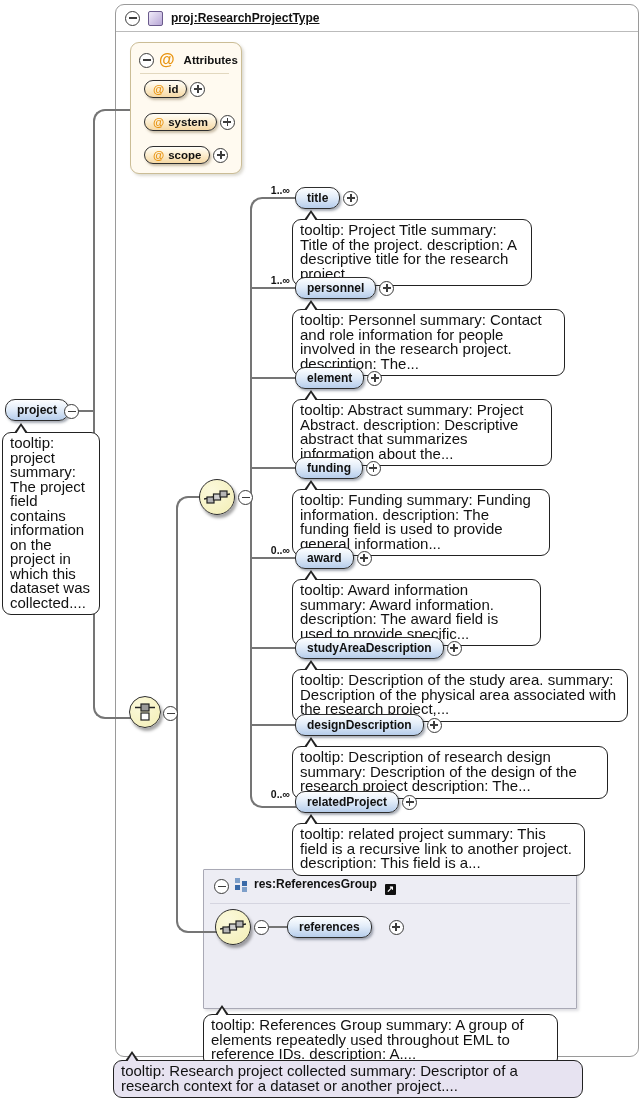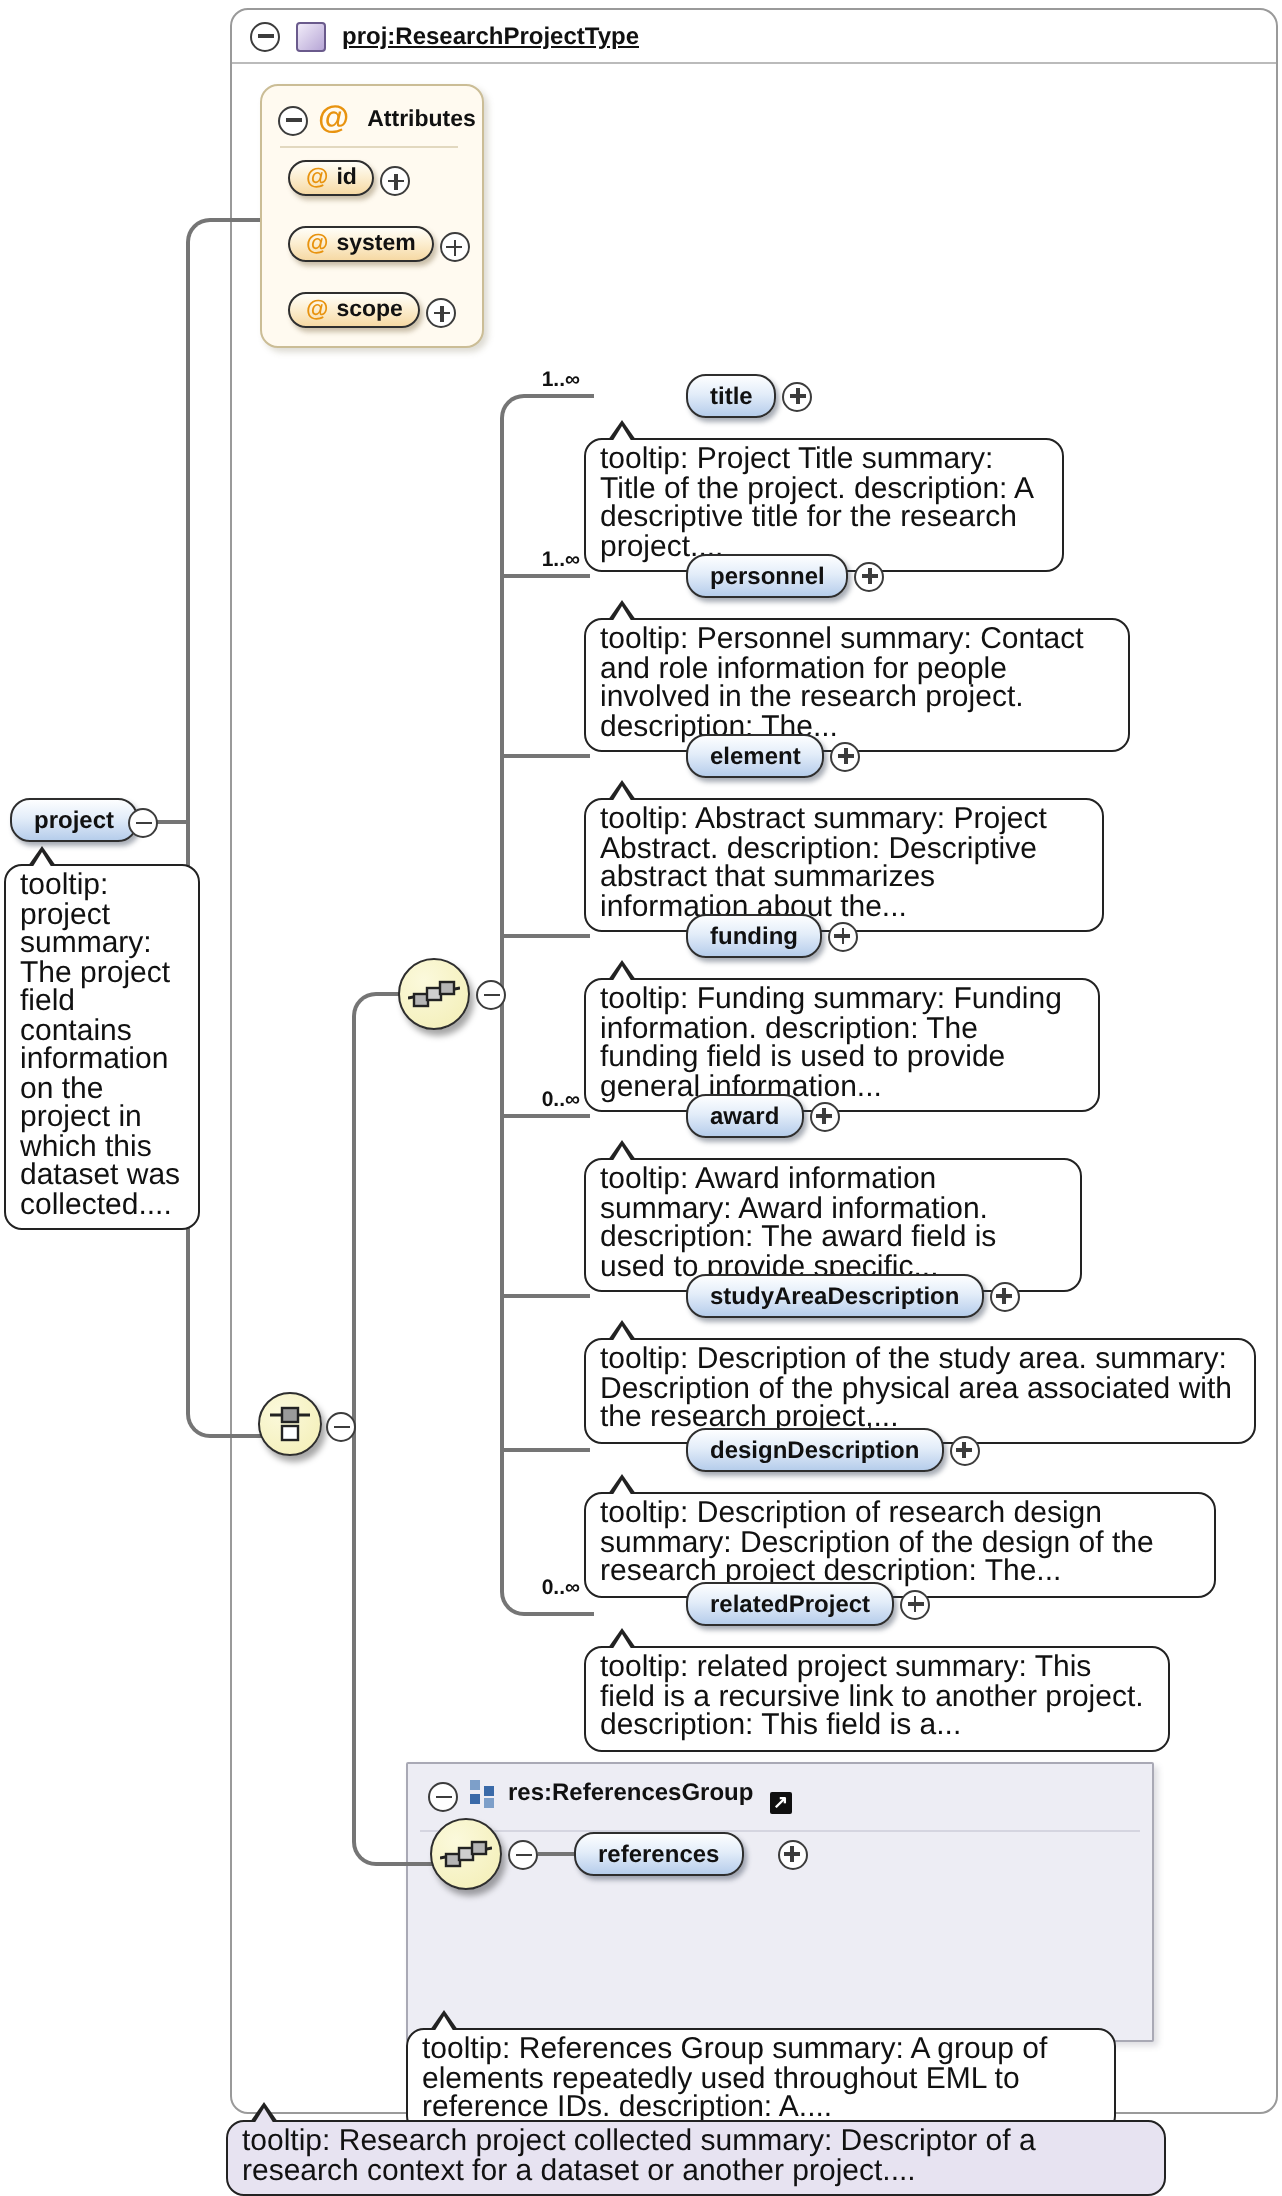--- a/index.html
+++ b/index.html
@@ -12,25 +12,25 @@
   .outer-header{position:absolute;left:0;top:0;right:0;height:26px;
     border-bottom:1px solid #bbb;display:flex;align-items:center;gap:8px;padding-left:9px;text-decoration:underline;}
   .outer-title{font-size:12px;font-weight:bold;}
 
   .attr-box{position:absolute;left:130px;top:42px;width:110px;height:130px;
     background:#fffaf0;border:1px solid #cbbd96;border-radius:9px;
     box-shadow:2px 2px 3px rgba(120,110,80,.25);}
   .attr-header{position:absolute;left:8px;top:8px;display:flex;align-items:center;gap:5px;}
   .attr-title{font-size:11.5px;font-weight:bold;}
   .attr-sep{position:absolute;left:9px;right:12px;top:30px;height:1px;background:#e2d8bf;}
-  .attr-row{position:absolute;left:13px;display:flex;align-items:flex-end;gap:3px;}
+  .attr-row{position:absolute;left:13px;display:flex;align-items:center;gap:3px;}
 
   .group-box{position:absolute;left:203px;top:869px;width:372px;height:138px;
     background:#ededf4;border:1px solid #a9a9b5;border-radius:1px;
-    box-shadow:2px 2px 3px rgba(90,90,110,.2);margin-top:12px;}
+    box-shadow:2px 2px 3px rgba(90,90,110,.2);}
   .group-header{position:absolute;left:10px;top:7px;display:flex;align-items:flex-start;gap:6px;}
   .group-title{font-size:12px;font-weight:bold;}
   .group-sep{position:absolute;left:6px;right:6px;top:33px;height:1px;background:#d5d5e0;}
 
   
   .hline{position:absolute;height:2px;background:#757575;}
   .spine{position:absolute;border:2px solid #757575;border-right:none;
     border-radius:12px 0 0 12px;background:transparent;}
 
   
@@ -72,21 +72,21 @@
     border-left:7px solid transparent;border-right:7px solid transparent;border-bottom:10px solid #222;}
   .tip::after{content:'';position:absolute;top:-7px;left:13px;
     border-left:5px solid transparent;border-right:5px solid transparent;border-bottom:8px solid #fff;}
   .tip.purple{background:#e7e3f1;}
   .tip.purple::after{border-bottom-color:#e7e3f1;}
 
   
   .row{position:absolute;left:250px;height:22px;}
   .row .card{position:absolute;left:-4px;top:-3px;width:44px;text-align:right;
     font-size:10.5px;font-weight:bold;letter-spacing:0;}
-  .row .pillwrap{position:absolute;left:45px;top:0;display:flex;align-items:center;gap:3px;margin-left:48px;}
+  .row .pillwrap{position:absolute;left:45px;top:0;display:flex;align-items:center;gap:3px;}
 
   .seq-svg,.choice-svg{display:block;}
 </style>
 </head>
 <body>
 
 <div id="canvas">
 
   <div class="outer-box">
     <div class="outer-header">

